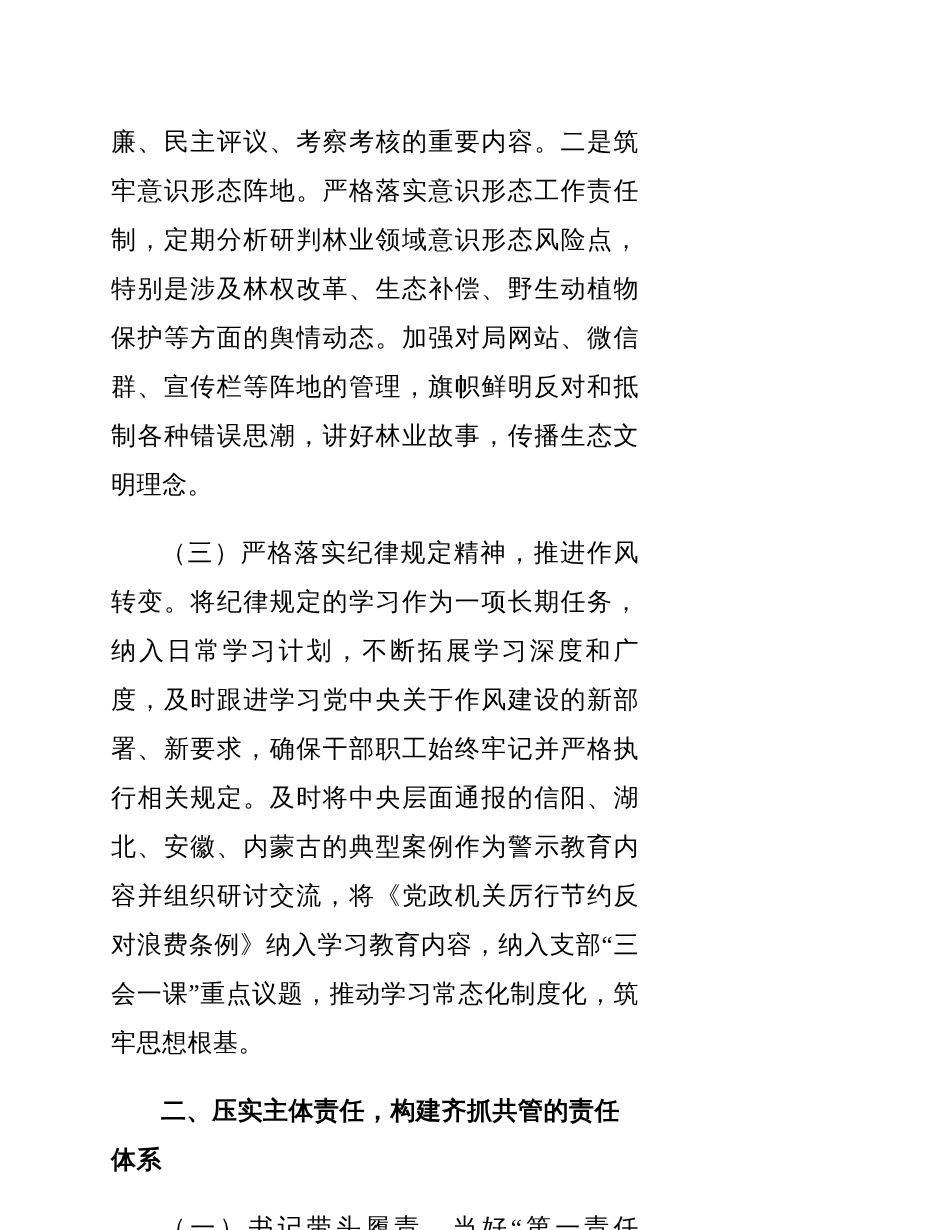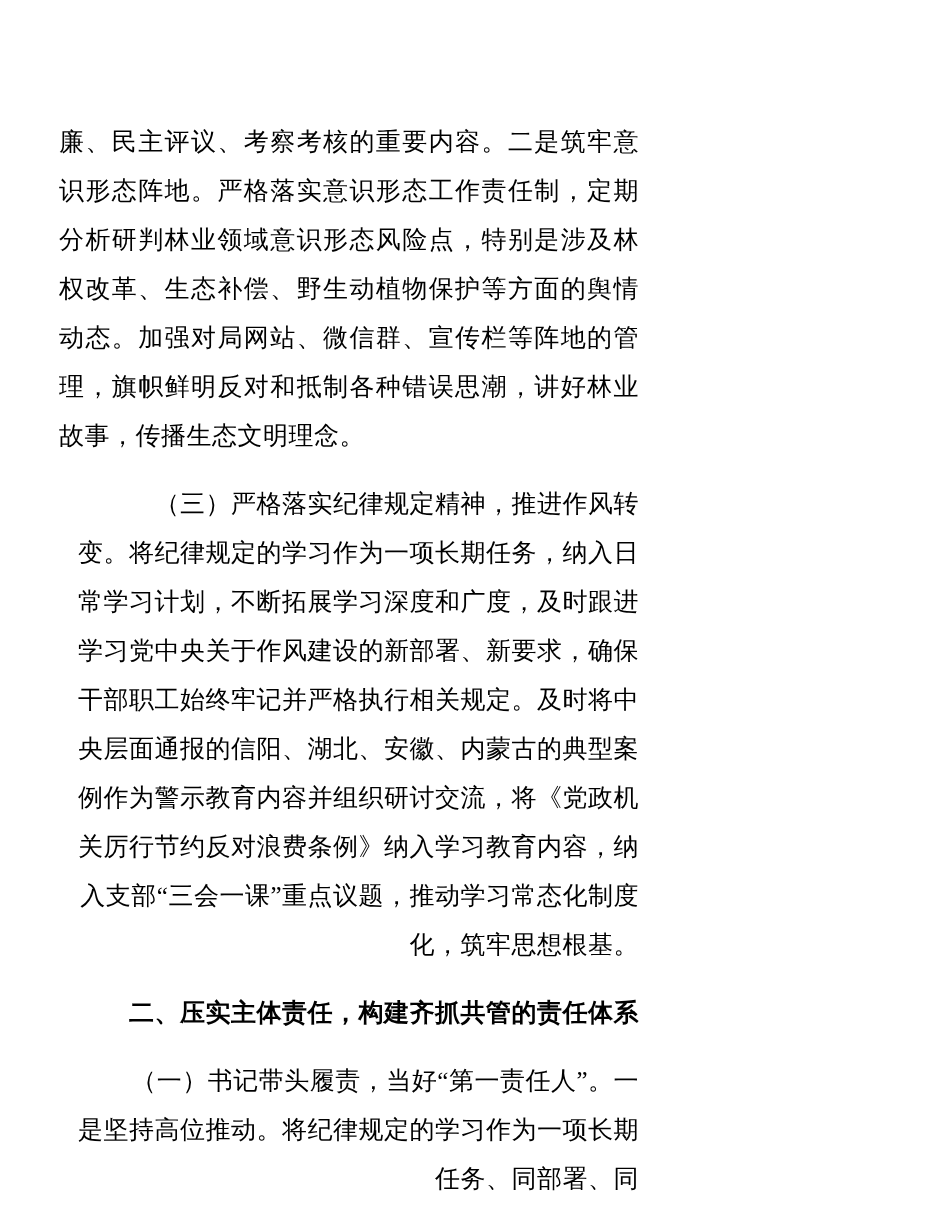--- a/index.html
+++ b/index.html
@@ -11,34 +11,33 @@
     height: 1230px;
     background: #ffffff;
     color: #000000;
     font-family: "Liberation Serif", "DejaVu Serif", serif;
     overflow: hidden;
   }
   .page {
     box-sizing: border-box;
     width: 772px;
     height: 1230px;
-    padding: 117px 133px 0 59px;
+    padding: 117px 133px 0 111px;
     background: #ffffff;
   }
   .doc-block {
     margin: 0 0 19px 0;
     font-size: 25px;
     line-height: 49px;
     text-align: justify;
     font-weight: 400;
     letter-spacing: 0.5px;
   }
   .doc-block.indent {
     text-indent: 2em;
-    text-align: right;
   }
   h2.doc-heading {
     font-family: "Liberation Sans", "DejaVu Sans", sans-serif;
     font-weight: 700;
     text-align: left;
     letter-spacing: 0.5px;
   }
 </style>
 </head>
 <body>

